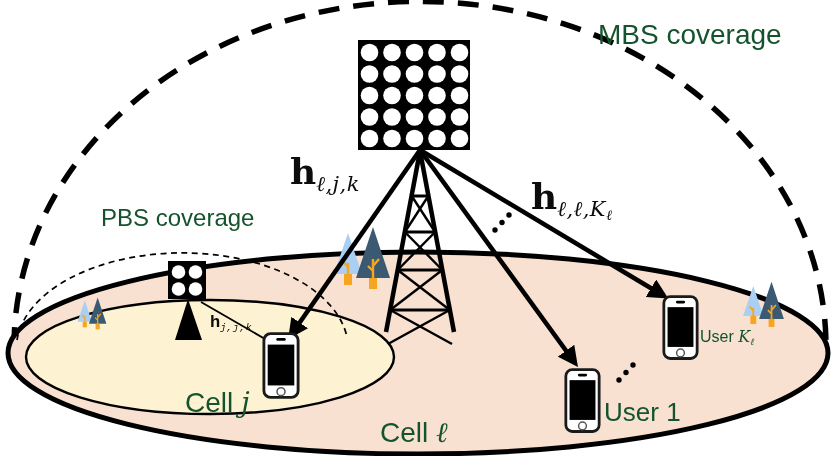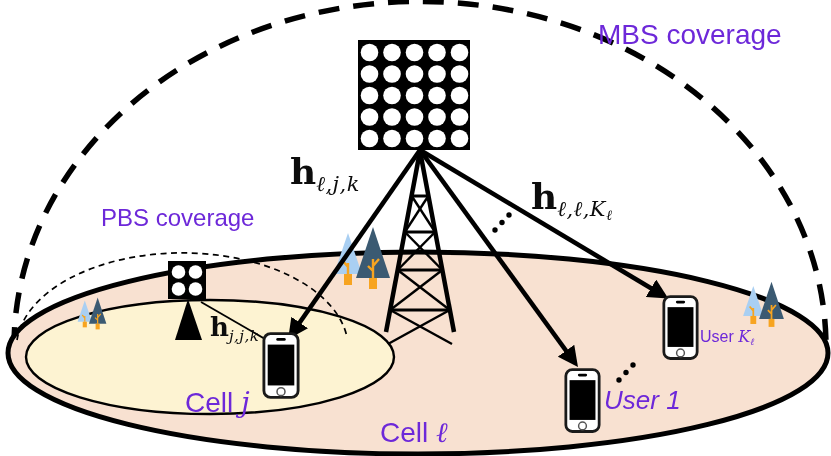--- a/index.html
+++ b/index.html
@@ -1,19 +1,19 @@
 <!DOCTYPE html>
 <html><head>
 <meta charset="utf-8">
 <style>
   html,body{margin:0;padding:0;background:#fff;}
   #stage{position:relative;width:831px;height:456px;background:#fff;overflow:hidden;
          font-family:"Liberation Sans",sans-serif;}
   #stage svg.bg{position:absolute;left:0;top:0;}
-  .lbl{position:absolute;color:#6d28d9;white-space:nowrap;line-height:1;}
+  .lbl{position:absolute;color:#14532d;white-space:nowrap;line-height:1;}
   .sans{font-family:"Liberation Sans",sans-serif;}
   .math{font-family:"DejaVu Serif",serif;font-style:italic;}
   .ch{font-family:"DejaVu Serif",serif;color:#0c0c0c;}
   .chb{font-weight:700;font-style:normal;}
   .chs{font-style:italic;font-size:0.58em;vertical-align:-0.32em;letter-spacing:0.5px;}
   .chss{font-style:italic;font-size:0.40em;vertical-align:-0.78em;}
   .usub{font-size:0.60em;vertical-align:-0.35em;}
 </style>
 </head>
 <body>
@@ -143,26 +143,26 @@
 
 <div class="lbl ch" style="left:280px;top:153px;font-size:36px;margin-left:10px;">
   <span class="chb">h</span><span class="chs">ℓ,j,k</span>
 </div>
 
 <div class="lbl ch" style="left:531px;top:178px;font-size:36px;">
   <span class="chb">h</span><span class="chs">ℓ,ℓ,K</span><span class="chss">ℓ</span>
 </div>
 
 
-<div class="lbl ch" style="left:210px;top:314px;font-size:26px;">
+<div class="lbl ch" style="left:210px;top:314px;font-size:17px;font-family:Liberation Mono, monospace;">
   <span class="chb">h</span><span class="chs">j,j,k</span>
 </div>
 
 
-<div class="lbl sans" style="left:604px;top:387px;font-size:26px;font-style:italic;">
+<div class="lbl sans" style="left:604px;top:399px;font-size:26px;">
   <span>User </span><span>1</span>
 </div>
 
 <div class="lbl sans" style="left:700px;top:329px;font-size:16px;">
   <span>User </span><span class="math">K</span><span class="math usub">ℓ</span>
 </div>
 
 <div class="lbl sans" style="left:173px;top:389px;font-size:28px;margin-left:12px;">
   <span>Cell </span><span class="math">j</span>
 </div>

